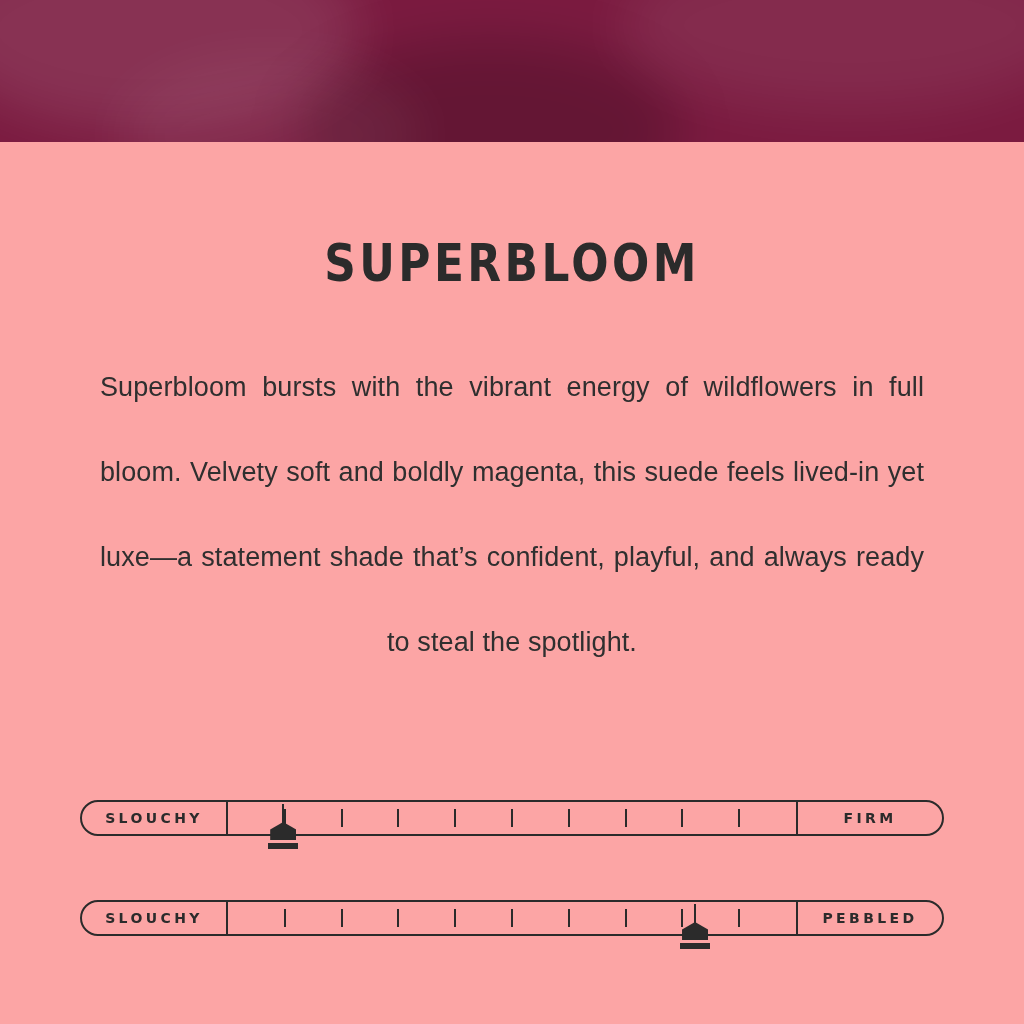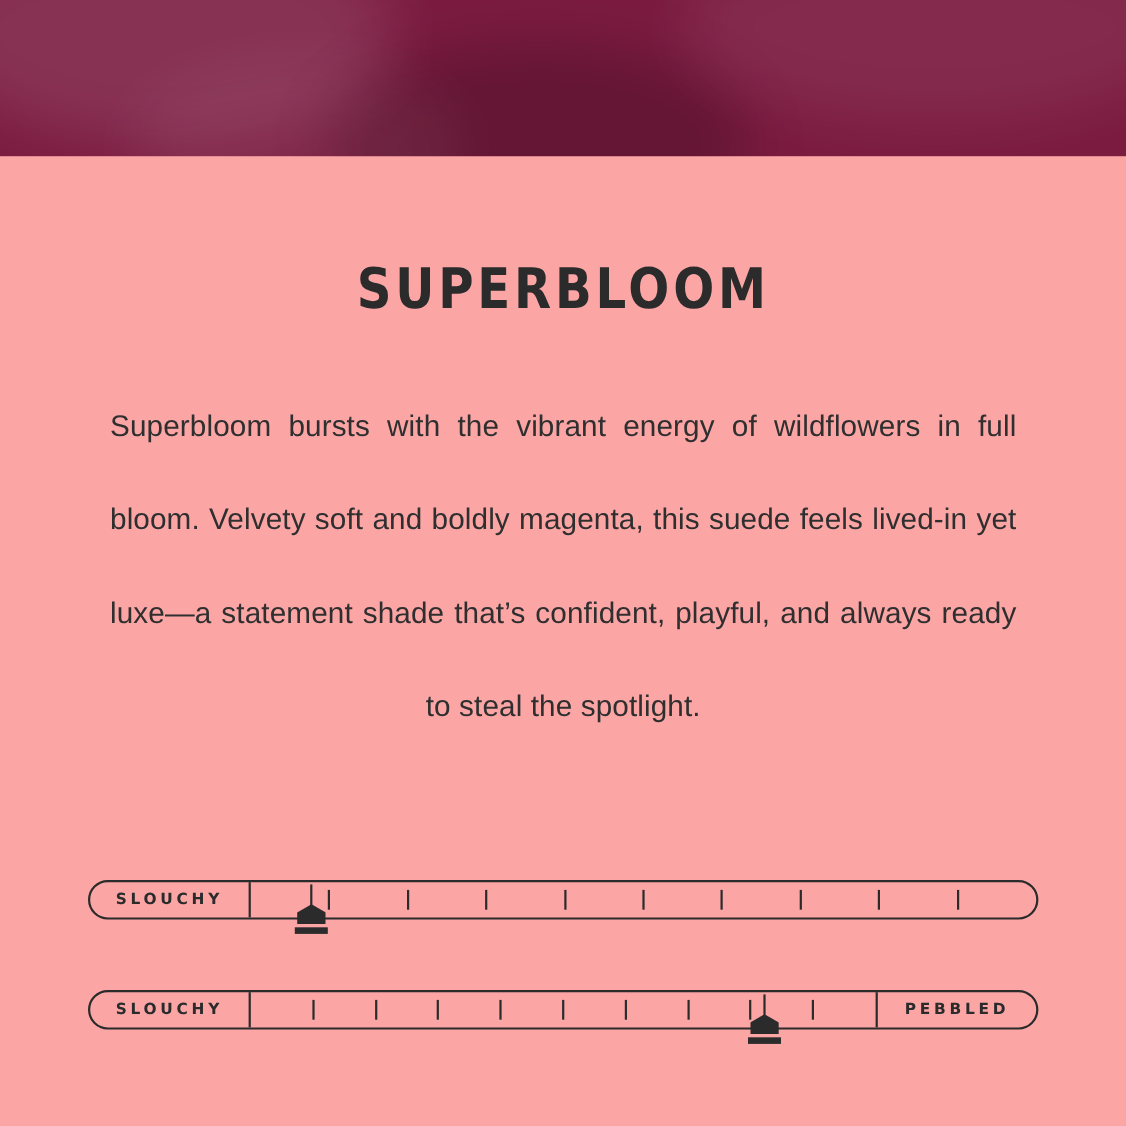--- a/index.html
+++ b/index.html
@@ -203,20 +203,21 @@
               <span class="tick" style="left:20%"></span>
               <span class="tick" style="left:30%"></span>
               <span class="tick" style="left:40%"></span>
               <span class="tick" style="left:50%"></span>
               <span class="tick" style="left:60%"></span>
               <span class="tick" style="left:70%"></span>
               <span class="tick" style="left:80%"></span>
               <span class="tick" style="left:90%"></span>
             </div>
           </div>
+          <div class="scale-label right">FIRM</div>
         </div>
         <div class="marker" style="left:calc(146px + (100% - 292px) * 0.10)">
           <div class="stem"></div>
           <div class="head"></div>
           <div class="base"></div>
         </div>
       </div>
 
       <div class="scale">
         <div class="scale-track">

